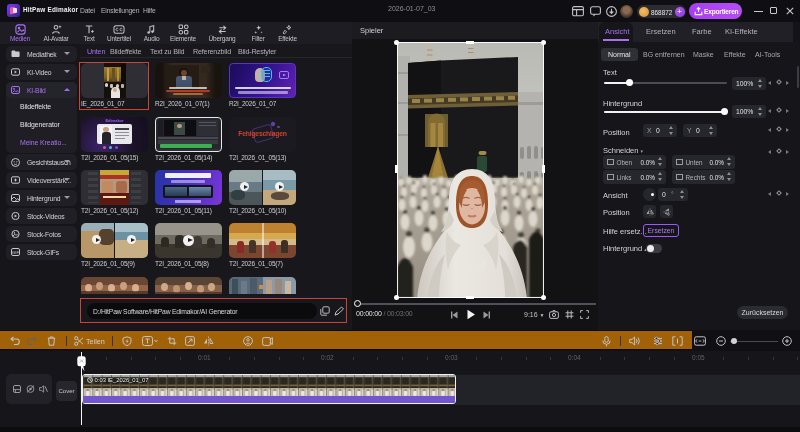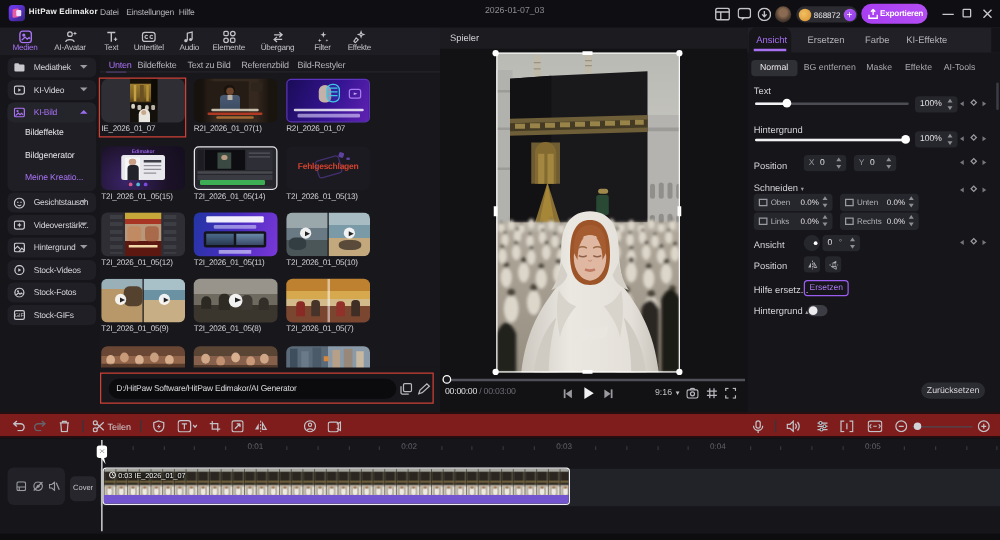--- a/index.html
+++ b/index.html
@@ -73,21 +73,21 @@
 .kf .ra { position:absolute; right:3px; top:2px; width:0; height:0; border-top:2.5px solid transparent; border-bottom:2.5px solid transparent; border-left:3.5px solid #77777e; }
 .slider { position:absolute; height:2px; background:#4c4c54; border-radius:1px; }
 .slider .fill { position:absolute; left:0; top:0; height:2px; background:#f2f2f4; border-radius:1px;}
 .slider .hd { position:absolute; top:-3px; width:7px; height:7px; background:#fff; border-radius:50%; }
 .cropbox { position:absolute; width:63px; height:14px; background:#26262d; border-radius:3px; }
 .cropbox .ic { position:absolute; left:4px; top:3.5px; width:7px; height:6px; border:1px solid #9a9aa1; }
 .cropbox .nm { position:absolute; left:13.5px; top:4px; font-size:6.4px; color:#b2b2b8; }
 .cropbox .vv { position:absolute; right:11px; top:4px; font-size:6.4px; color:#e2e2e5; }
 
 
-#tlbar { position:absolute; left:0; top:330px; width:800px; height:20px; background:#7f1d1d; border-top:1px solid #0a0a0d; border-bottom:1px solid #0a0a0d; box-sizing:border-box;}
+#tlbar { position:absolute; left:0; top:330px; width:692px; height:20px; background:#a16207; border-top:1px solid #0a0a0d; border-bottom:1px solid #0a0a0d; box-sizing:border-box;}
 #timeline { position:absolute; left:0; top:351px; width:800px; height:81px; background:#15151a; }
 .tick { position:absolute; top:6px; width:1px; height:3px; background:#35353c; }
 .tlabel { position:absolute; top:3px; font-size:6.5px; color:#62626a; }
 </style>
 </head>
 <body>
 <div id="app">
 
   <div id="titlebar">
     <div id="logo"></div>

